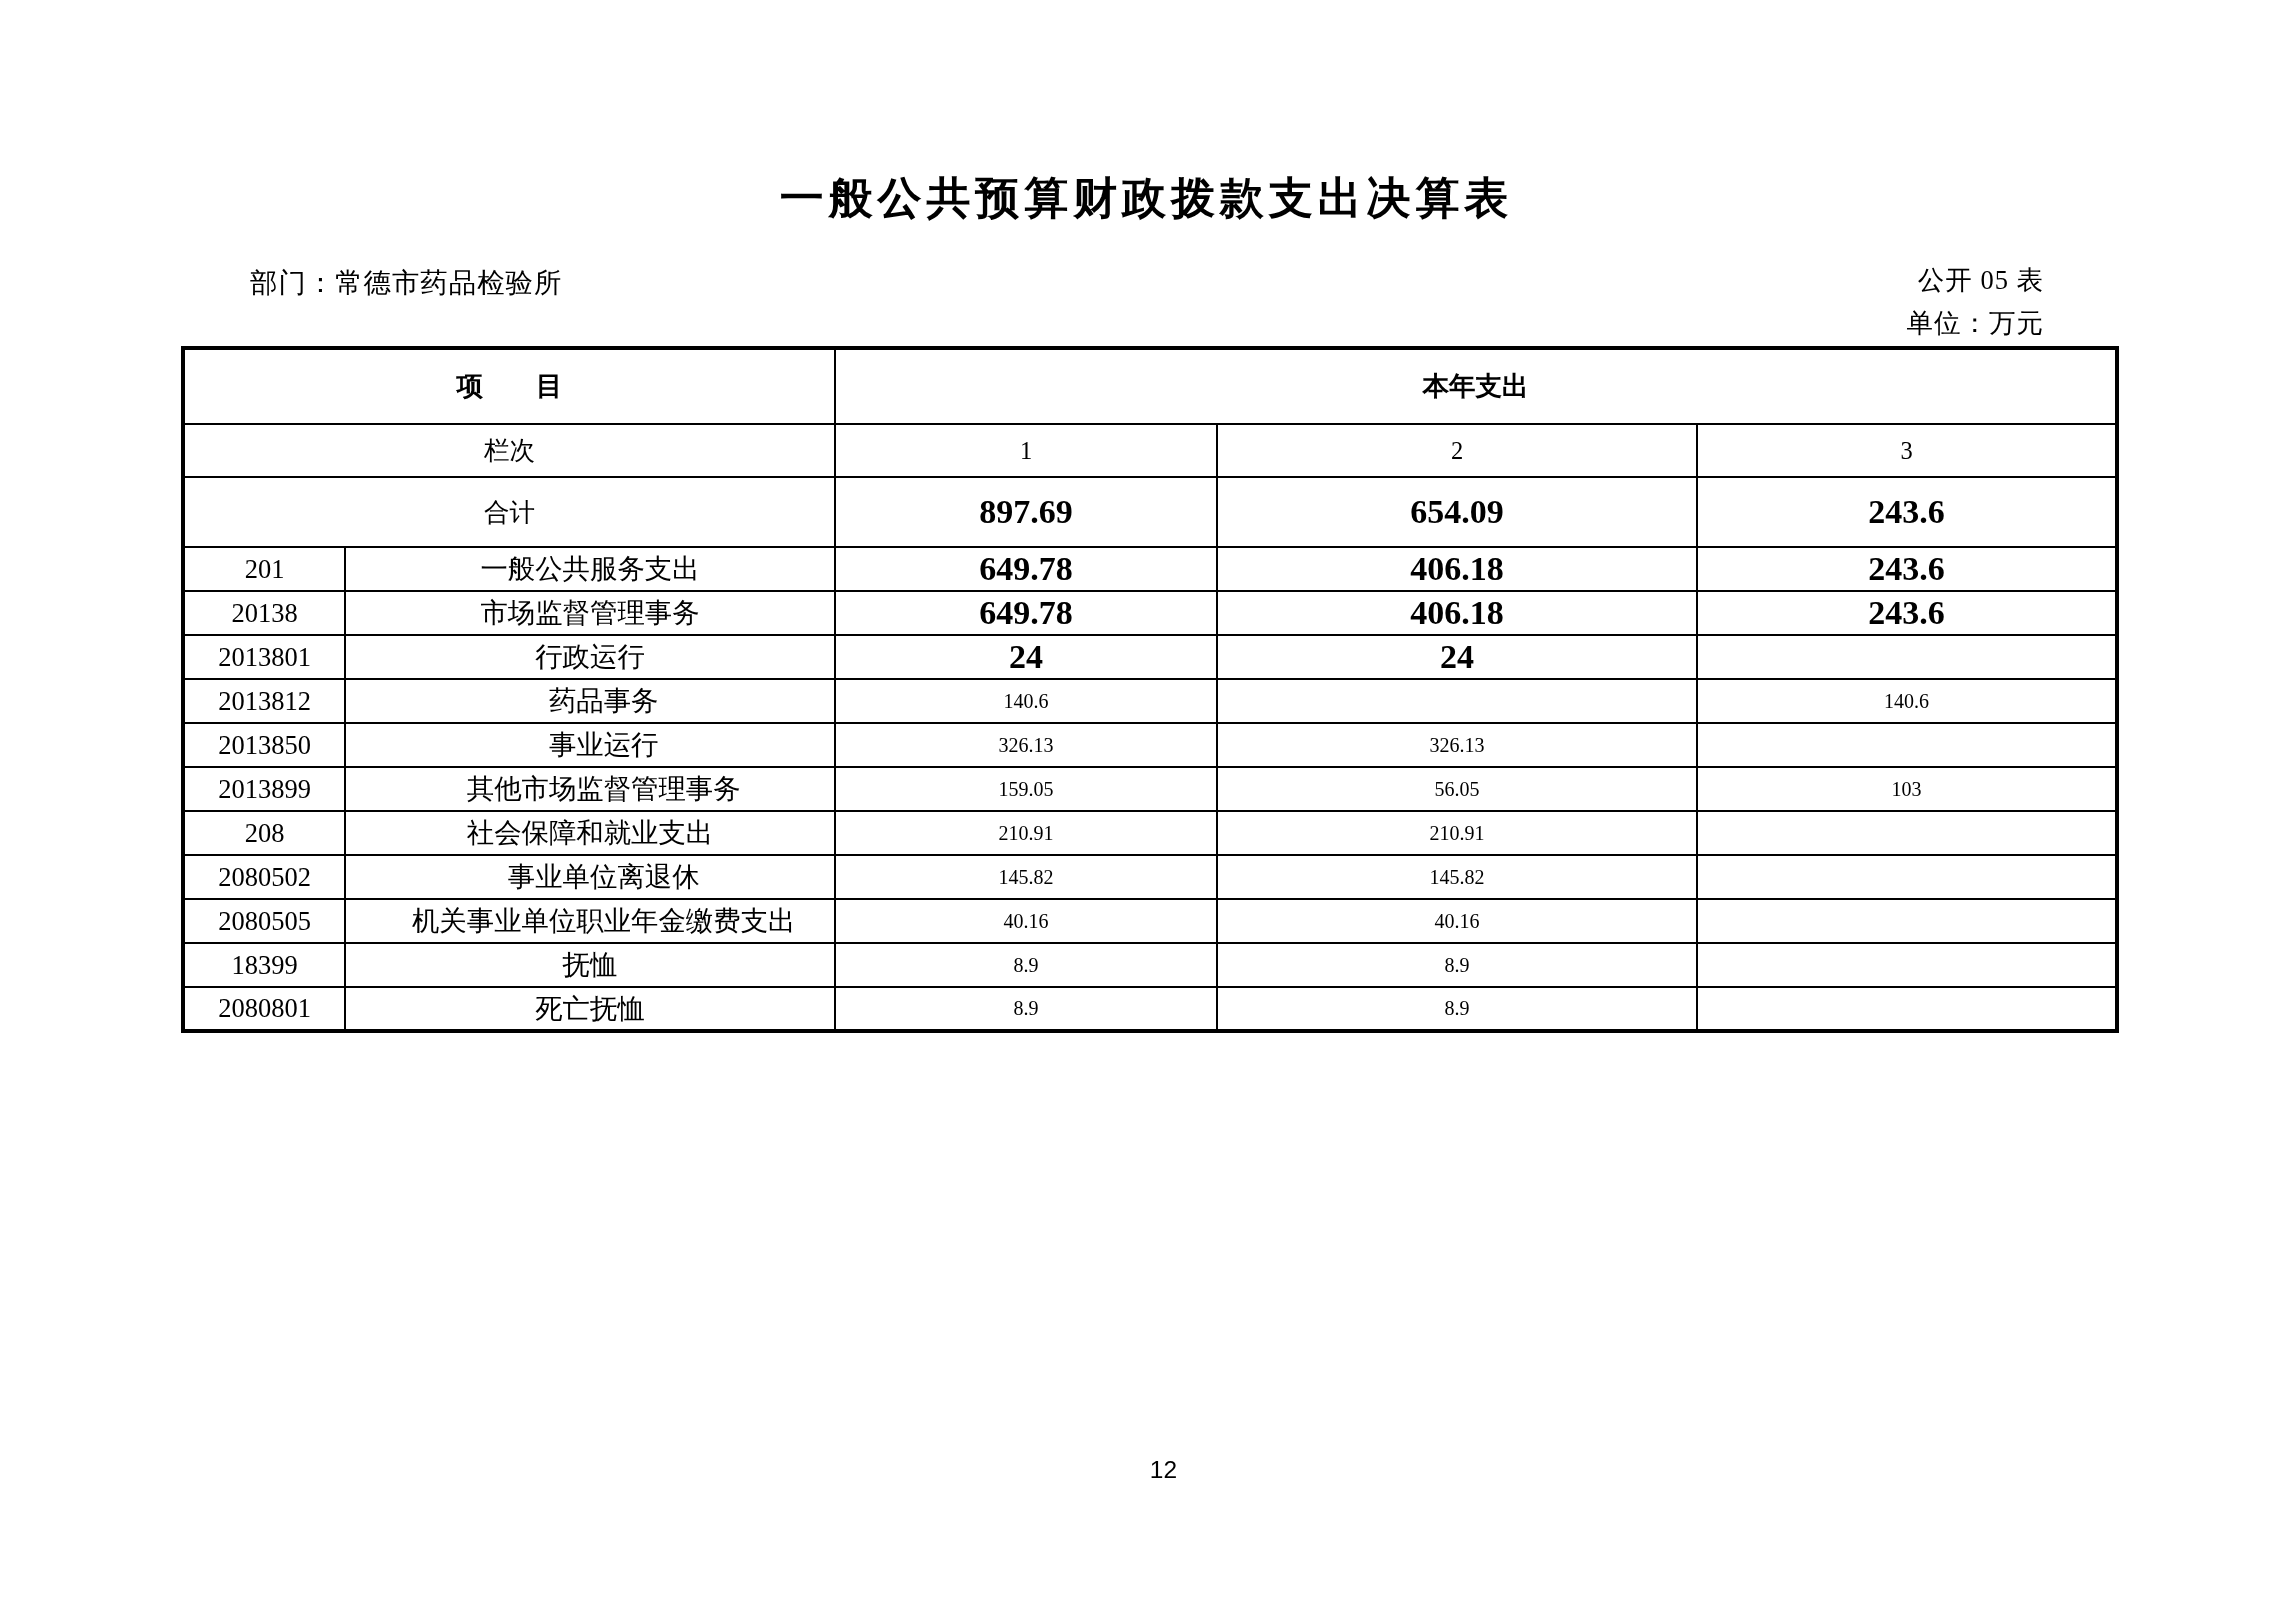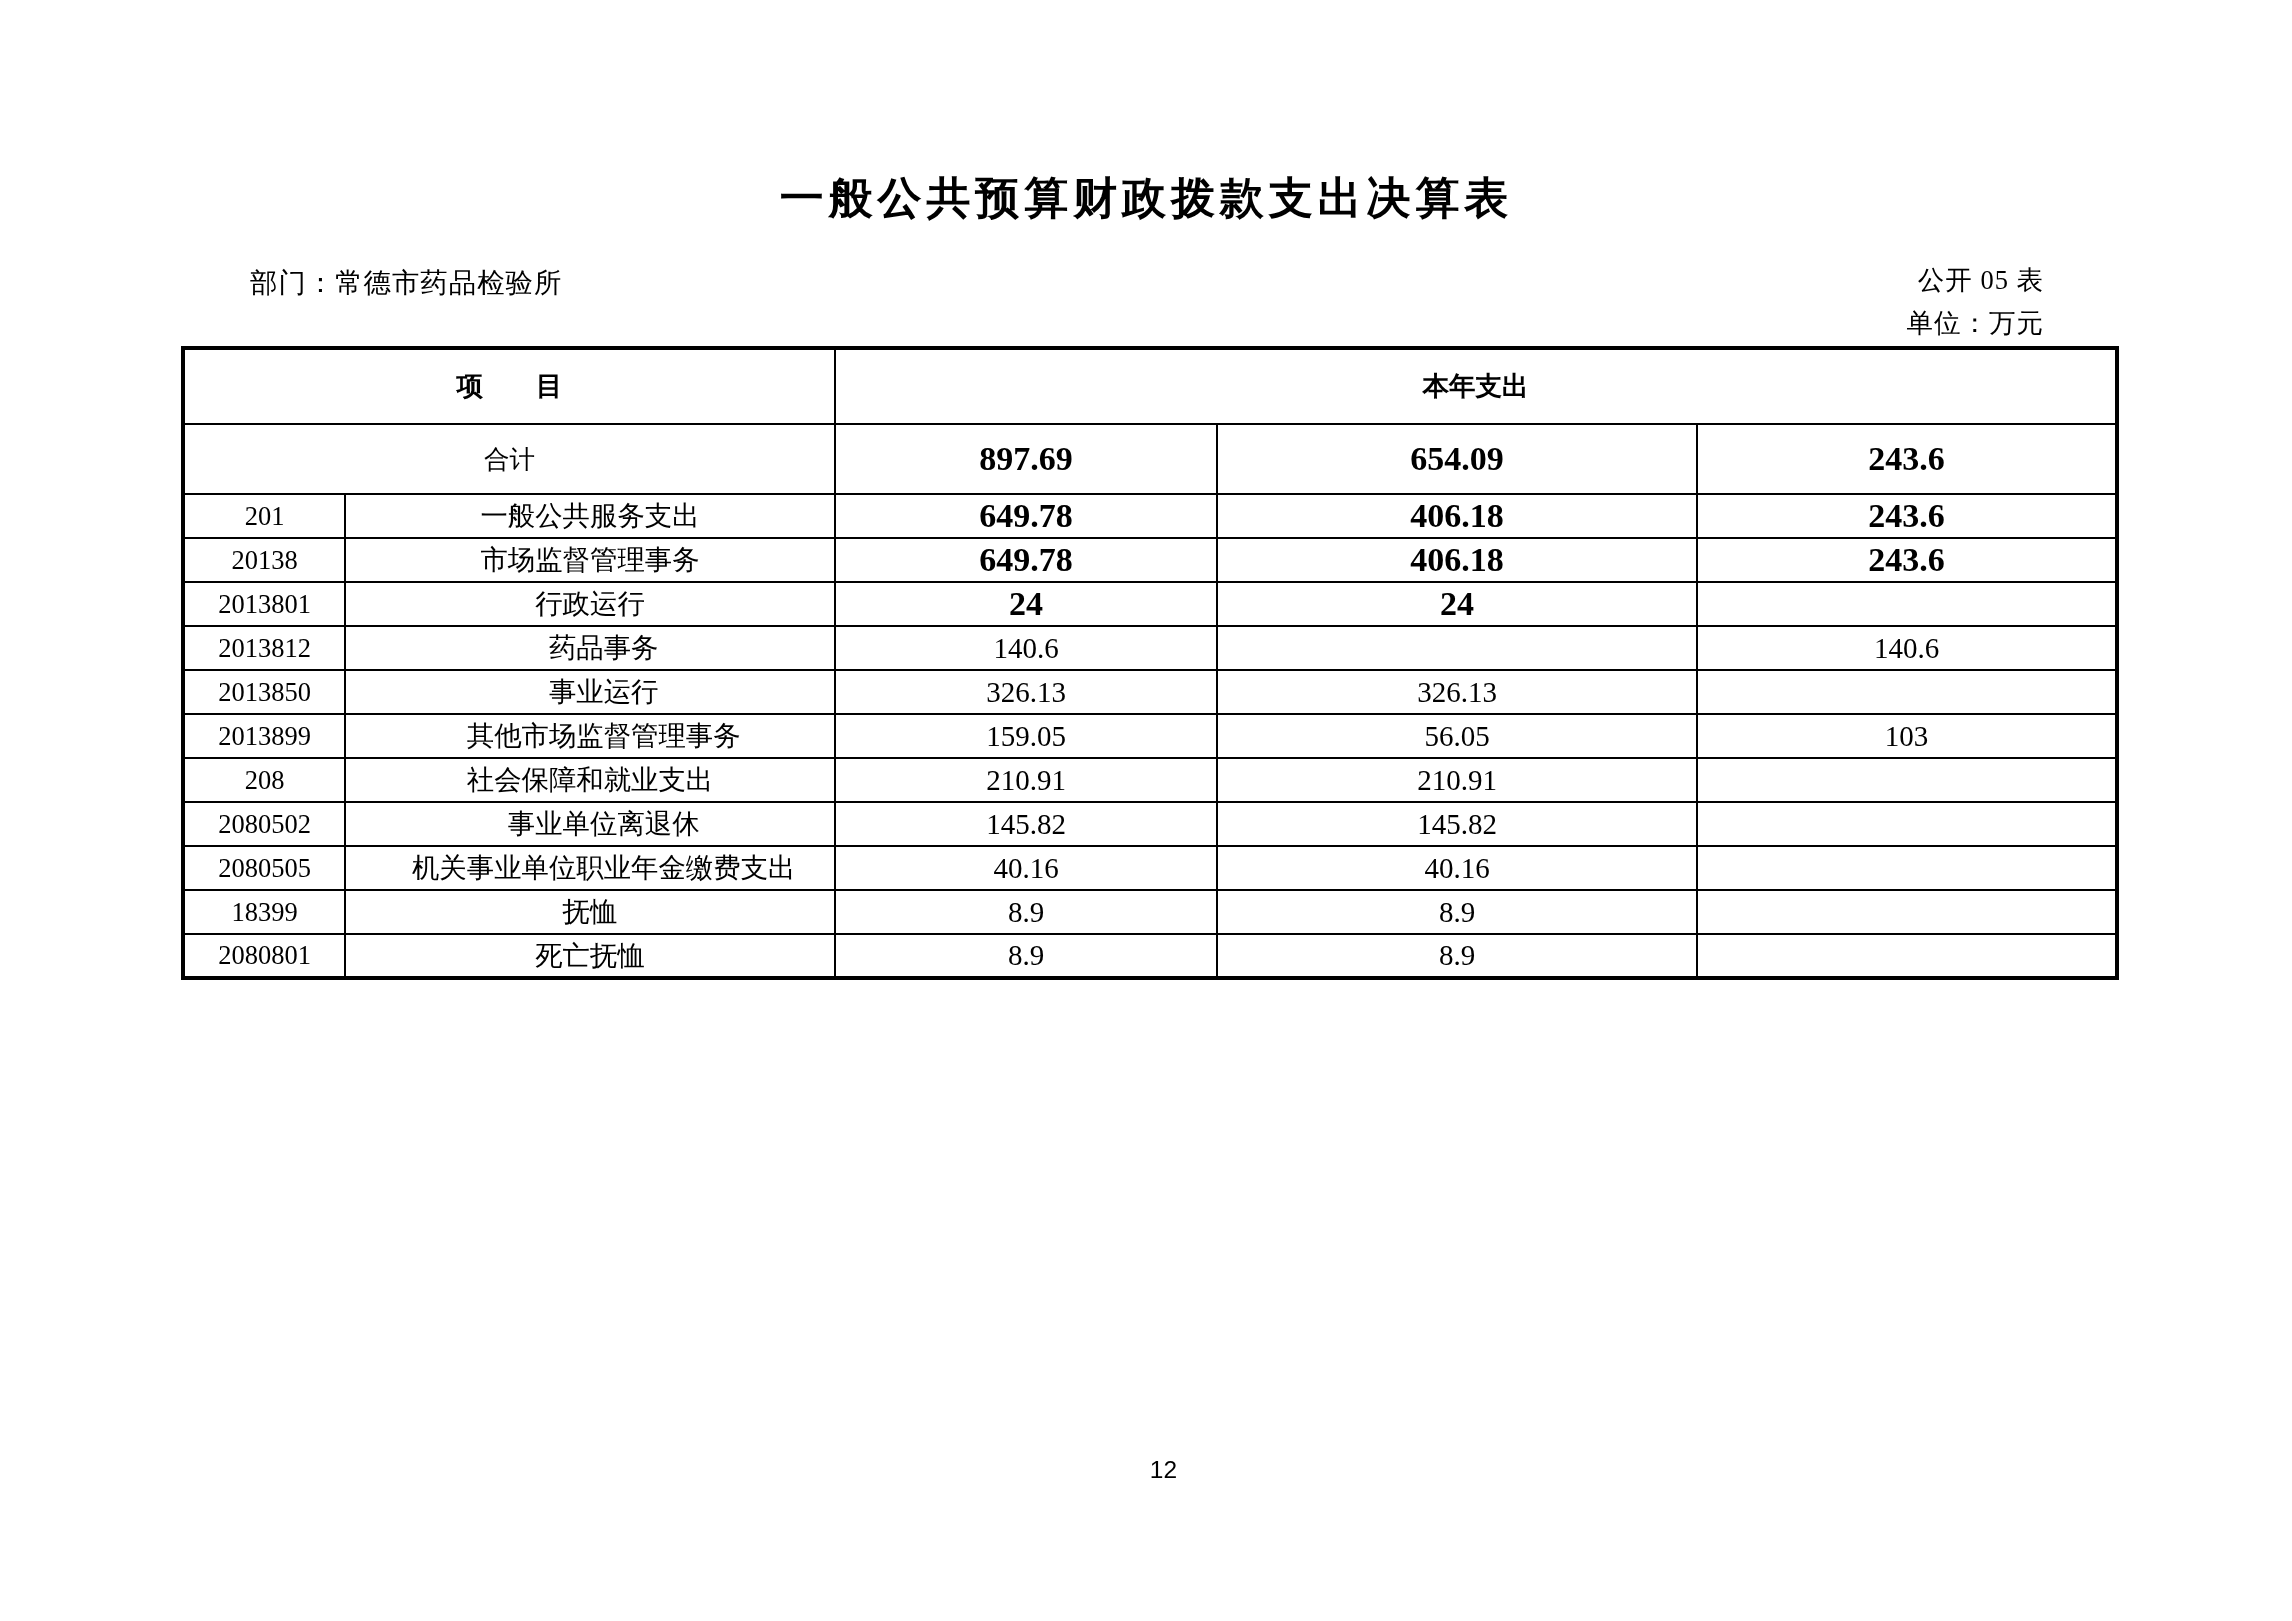--- a/index.html
+++ b/index.html
@@ -37,21 +37,21 @@
   tr.h1 { height: 76px; }
   tr.h2 { height: 133px; }
   tr.lanci { height: 53px; }
   tr.total { height: 70px; }
   tr.data { height: 44px; }
   .bh { font-weight: bold; font-size: 26.5px; line-height: 1.6; }
   .cn { font-size: 25.5px; }
   td.code { text-align: left; padding-left: 10.8px; font-size: 26.5px; }
   td.name { text-align: left; padding-left: 13.7px; font-size: 27.4px; }
   tr.ns td.num { font-size: 34px; font-weight: bold; }   
-  tr.nl td.num { font-size: 29px; }   
+  tr.nl td.num { font-size: 20px; }   
   tr.lanci td.num { font-size: 24.5px; }
   .pageno {
     position: absolute; top: 1456px; left: 17px; width: 2293px;
     text-align: center; font-size: 24.5px;
     font-family: "Liberation Sans", "DejaVu Sans", sans-serif;
   }
 </style>
 </head>
 <body>
 
@@ -71,20 +71,26 @@
       <col style="width:162px">
         <col style="width:490px">
         <col style="width:382px">
         <col style="width:480px">
         <col style="width:420px">
     </colgroup>
     <tbody>
         <tr class="h1">
       <td colspan="2" class="bh">项　　目</td>
       <td colspan="3" class="bh">本年支出</td>
+    </tr>
+    <tr class="lanci">
+      <td colspan="2" class="cn">栏次</td>
+      <td class="num">1</td>
+      <td class="num">2</td>
+      <td class="num">3</td>
     </tr>
     <tr class="total ns">
       <td colspan="2" class="cn">合计</td>
       <td class="num">897.69</td>
       <td class="num">654.09</td>
       <td class="num">243.6</td>
     </tr>
 
     <tr class="data ns">
       <td class="code">201</td>

